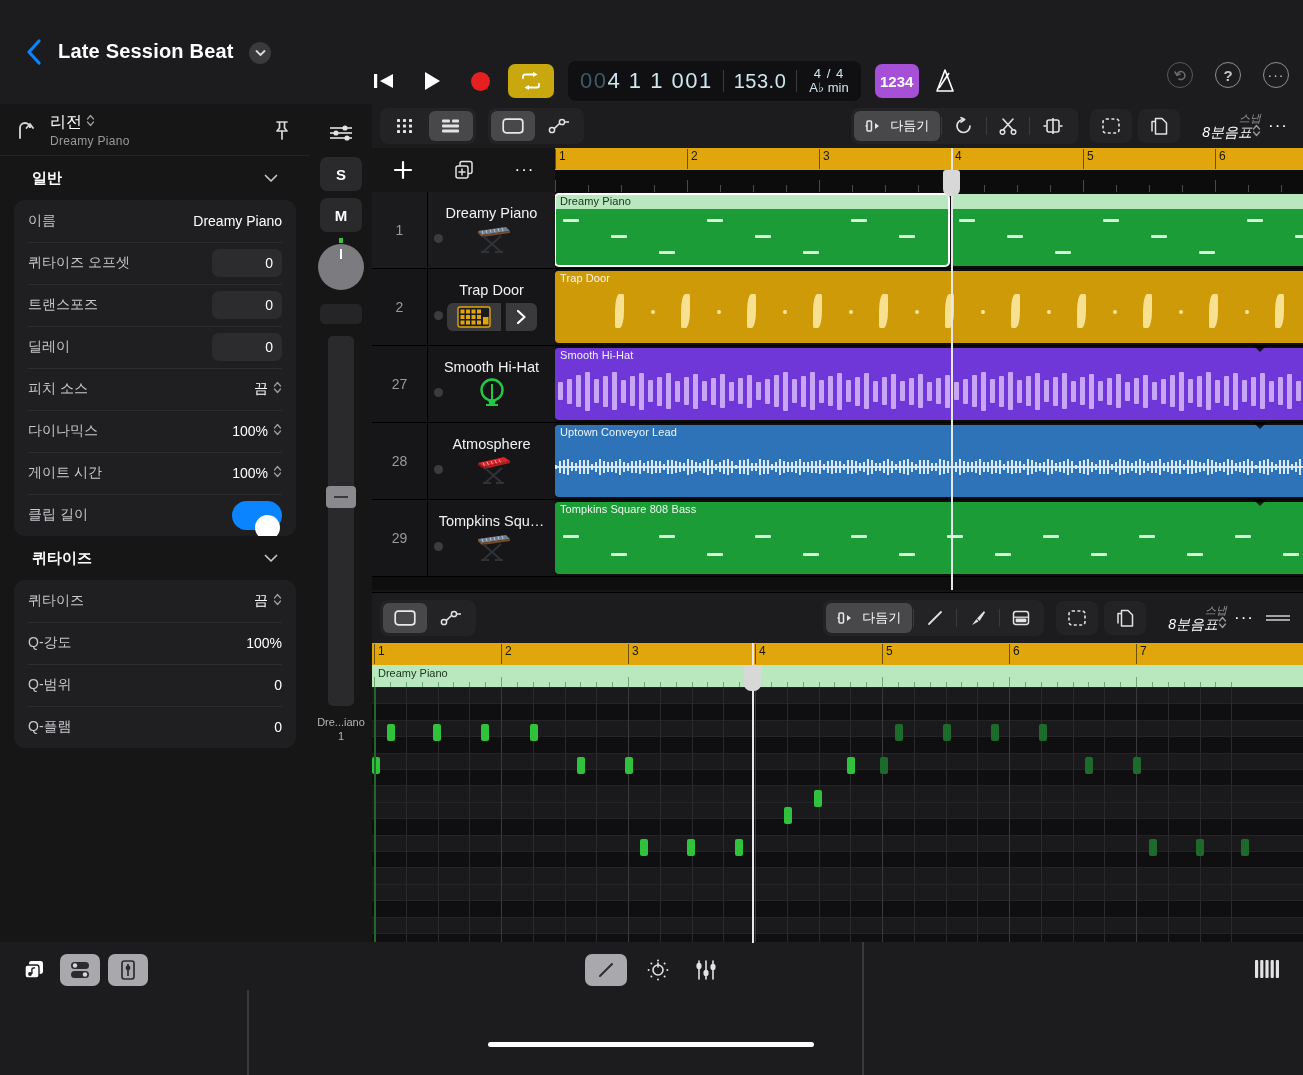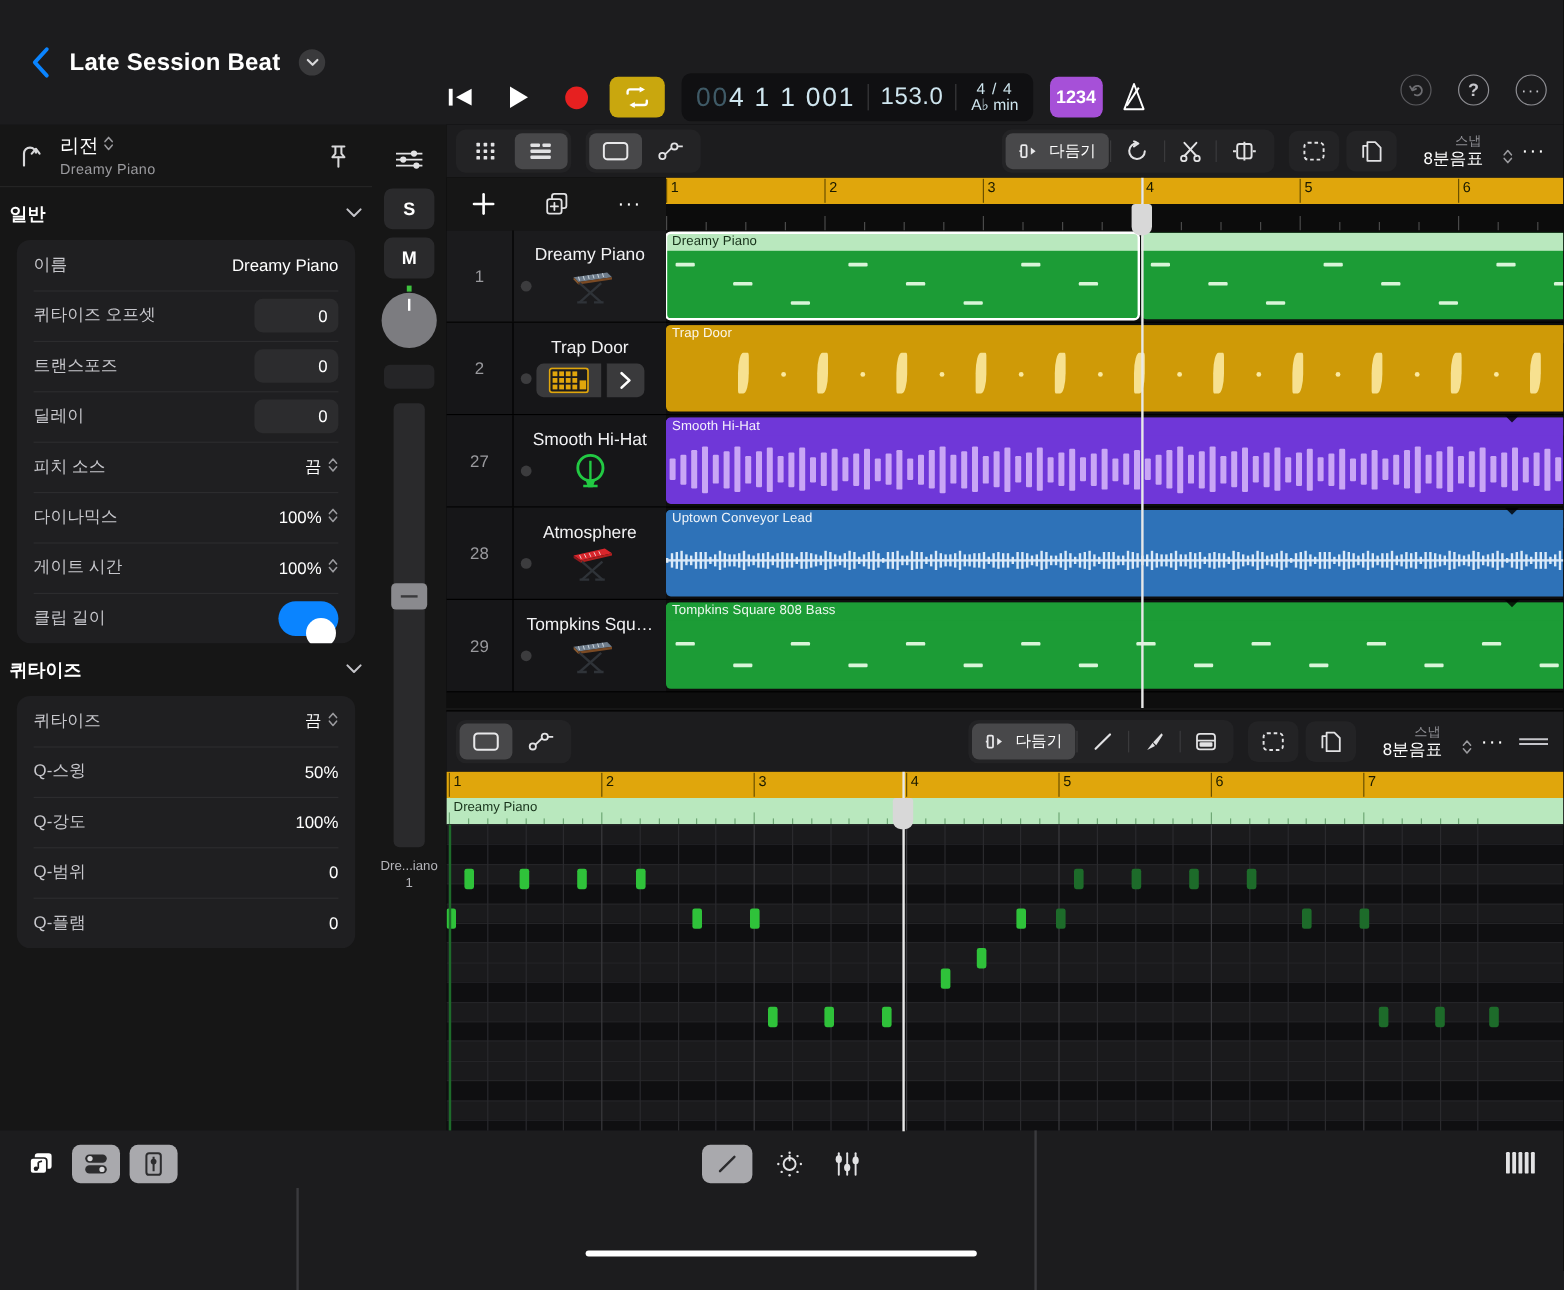--- a/index.html
+++ b/index.html
@@ -40,21 +40,21 @@
 
   
   .inspector { position:absolute; left:0; top:104px; width:310px; height:838px; background:#161616; overflow:hidden; }
   .insp-head { height:52px; display:flex; align-items:center; padding:0 16px; border-bottom:1px solid #242424; }
   .insp-up { width:28px; display:flex; align-items:center; }
   .insp-titles { flex:1; margin-left:6px; }
   .insp-t1 { font-size:16px; font-weight:400; display:flex; align-items:center; gap:4px; }
   .insp-t2 { font-size:12px; color:#9a9a9e; margin-top:1px; letter-spacing:.3px; }
   .pin { width:24px; display:flex; align-items:center; justify-content:center; cursor:pointer; }
 
-  .sec-head { height:44px; display:flex; align-items:center; justify-content:space-between; padding:0 8px; }
+  .sec-head { height:44px; display:flex; align-items:center; justify-content:space-between; padding:0 32px; }
   .sec-head .t { font-size:15px; font-weight:700; }
   .card { margin:0 14px; background:#1f1f21; border-radius:11px; overflow:hidden; }
   .row { height:42px; display:flex; align-items:center; justify-content:space-between; padding:0 14px; position:relative; }
   .row + .row:before { content:''; position:absolute; left:14px; right:14px; top:0; height:1px; background:#2c2c2e; }
   .row .lab { font-size:14px; color:#c7c7cc; }
   .row .val { font-size:14px; color:#fff; }
   .row .val.stp { display:flex; align-items:center; gap:5px; }
   .swatch { width:68px; height:22px; border-radius:5px; }
   .toggle { width:50px; height:29px; border-radius:15px; position:relative; }
   .toggle .knob { position:absolute; top:2px; width:25px; height:25px; border-radius:50%; background:#fff; }
@@ -80,23 +80,23 @@
   .tk-toolbar { height:44px; background:#1c1c1e; display:flex; align-items:center; padding:0 8px; }
   .seg { display:flex; background:#232325; border-radius:8px; padding:3px; gap:2px; }
   .seg .it { width:44px; height:30px; border-radius:6px; display:flex; align-items:center; justify-content:center; cursor:pointer; }
   .seg .it.sel { background:#48484a; }
   .tb-gap { width:12px; }
   .grp { display:flex; background:#232325; border-radius:8px; padding:3px; gap:1px; align-items:center; }
   .grp .it { height:30px; border-radius:6px; display:flex; align-items:center; justify-content:center; padding:0 11px; cursor:pointer; gap:7px; font-size:13px; }
   .grp .it.sel { background:#48484a; }
   .grp .divv { width:1px; height:18px; background:#3a3a3c; }
   .sq { width:42px; height:34px; border-radius:8px; background:#232325; display:flex; align-items:center; justify-content:center; cursor:pointer; }
-  .snap { text-align:center; line-height:1.15; cursor:pointer; }
+  .snap { text-align:right; line-height:1.15; cursor:pointer;font-style:italic; }
   .snap .s1 { font-size:11px; color:#8e8e93; }
-  .snap .s2 { font-size:14px; display:flex; align-items:center; gap:16px; justify-content:flex-end; }
+  .snap .s2 { font-size:14px; display:flex; align-items:center; gap:0; justify-content:flex-end; }
   .dots { width:34px; height:34px; display:flex; align-items:center; justify-content:center; cursor:pointer; font-size:17px; letter-spacing:1px; }
 
   .tk-body { position:relative; height:442px; display:flex; }
   .tk-head-col { width:183px; background:#0e0e0e; flex:none; }
   .tk-addrow { height:44px; display:flex; align-items:center; justify-content:space-around; background:#161616; }
   .tk-addrow .b { width:40px; height:34px; display:flex; align-items:center; justify-content:center; cursor:pointer; }
   .trk { height:77px; display:flex; border-bottom:1px solid #000; background:#1b1b1d; }
   .trk.alt { background:#161618; }
   .trk .num { width:56px; display:flex; align-items:center; justify-content:center; font-size:14px; color:#9a9a9e; border-right:1px solid #000; }
   .trk .meta { flex:1; position:relative; display:flex; flex-direction:column; align-items:center; justify-content:center; padding-top:2px; }
@@ -339,24 +339,20 @@
         <div class="card">
           <div class="row">
             <div class="lab">퀴타이즈</div>
             <div class="val stp">
               <span>끔</span>
               <span><svg width="9" height="13" viewBox="0 0 9 13">
                   <polyline points="1.5,5 4.5,1.5 7.5,5" fill="none" stroke="#9a9a9e" stroke-width="1.3" stroke-linecap="round" stroke-linejoin="round"></polyline>
                   <polyline points="1.5,8 4.5,11.5 7.5,8" fill="none" stroke="#9a9a9e" stroke-width="1.3" stroke-linecap="round" stroke-linejoin="round"></polyline>
                 </svg></span>
             </div>
-          </div>
-          <div class="row">
-            <div class="lab">Q-스윙</div>
-            <div class="val">50%</div>
           </div>
           <div class="row">
             <div class="lab">Q-강도</div>
             <div class="val">100%</div>
           </div>
           <div class="row">
             <div class="lab">Q-범위</div>
             <div class="val">0</div>
           </div>
           <div class="row">

